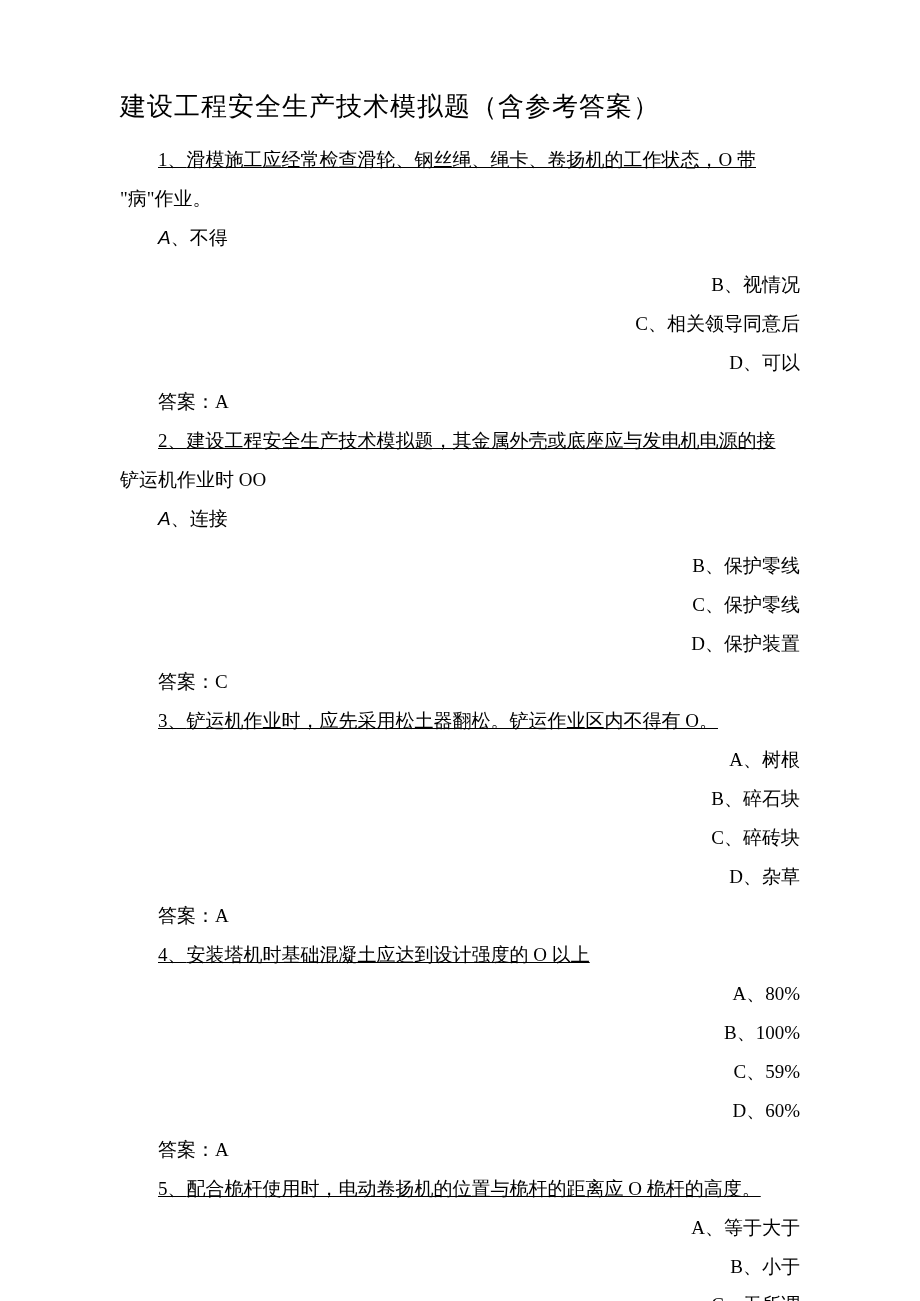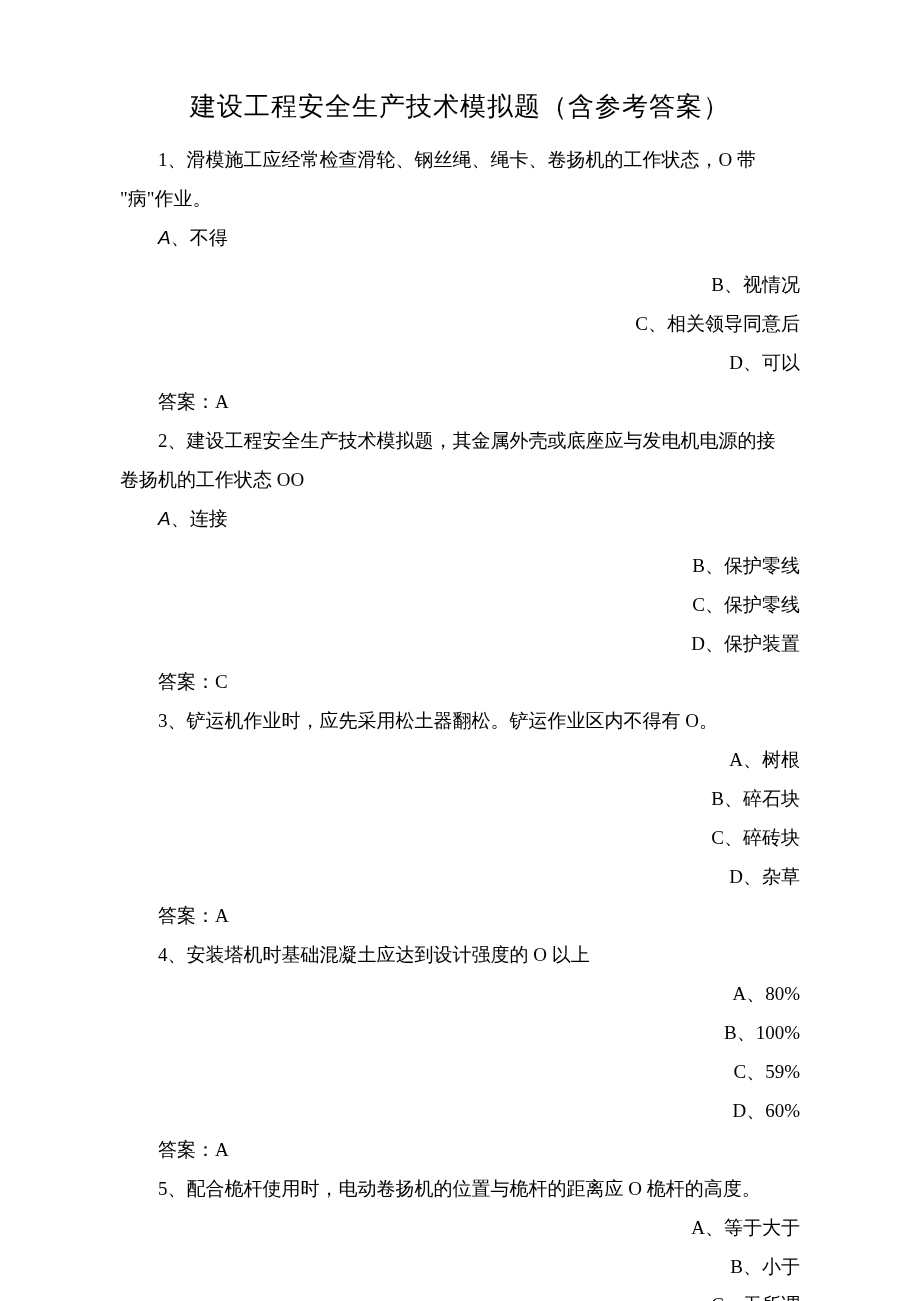--- a/index.html
+++ b/index.html
@@ -7,28 +7,29 @@
       background: #ffffff;
       width: 920px;
       min-height: 1301px;
       font-family: "SimSun", "宋体", serif;
       font-size: 19px;
       color: #000000;
       padding: 80px 120px 60px 120px;
       line-height: 2.05;
     }
     .title {
-      text-align: center;
+      text-align: left;
       font-size: 26px;
       font-weight: 400;
       margin-bottom: 8px;
       letter-spacing: 1px;
     }
     .q-text {
       text-indent: 2em;
+      text-decoration: underline;
     }
     .q-text-wrap {
       text-indent: 0;
     }
     .opt {
       text-indent: 2em;
       text-align: right;
     }
     .opt-a {
       text-indent: 2em;
@@ -49,21 +50,21 @@
 
 <div class="q-text"><span>1、</span><span>滑模施工应经常检查滑轮、钢丝绳、绳卡、卷扬机的工作状态，O 带</span></div>
 <div class="q-text-wrap">"病"作业。</div>
 <div class="opt-a"><span class="label">A</span><span>、不得</span></div>
 <div class="opt">B、视情况</div>
 <div class="opt">C、相关领导同意后</div>
 <div class="opt">D、可以</div>
 <div class="ans">答案：A</div>
 
 <div class="q-text"><span>2、</span><span>建设工程安全生产技术模拟题，其金属外壳或底座应与发电机电源的接</span></div>
-<div class="q-text-wrap">卷扬机的工作状态 OO</div>
+<div class="q-text-wrap">铲运机作业时 OO</div>
 <div class="opt-a"><span class="label">A</span><span>、连接</span></div>
 <div class="opt">B、保护零线</div>
 <div class="opt">C、保护零线</div>
 <div class="opt">D、保护装置</div>
 <div class="ans">答案：C</div>
 
 <div class="q-text"><span>3、</span><span>铲运机作业时，应先采用松土器翻松。铲运作业区内不得有 O。</span></div>
 <div class="opt">A、树根</div>
 <div class="opt">B、碎石块</div>
 <div class="opt">C、碎砖块</div>

